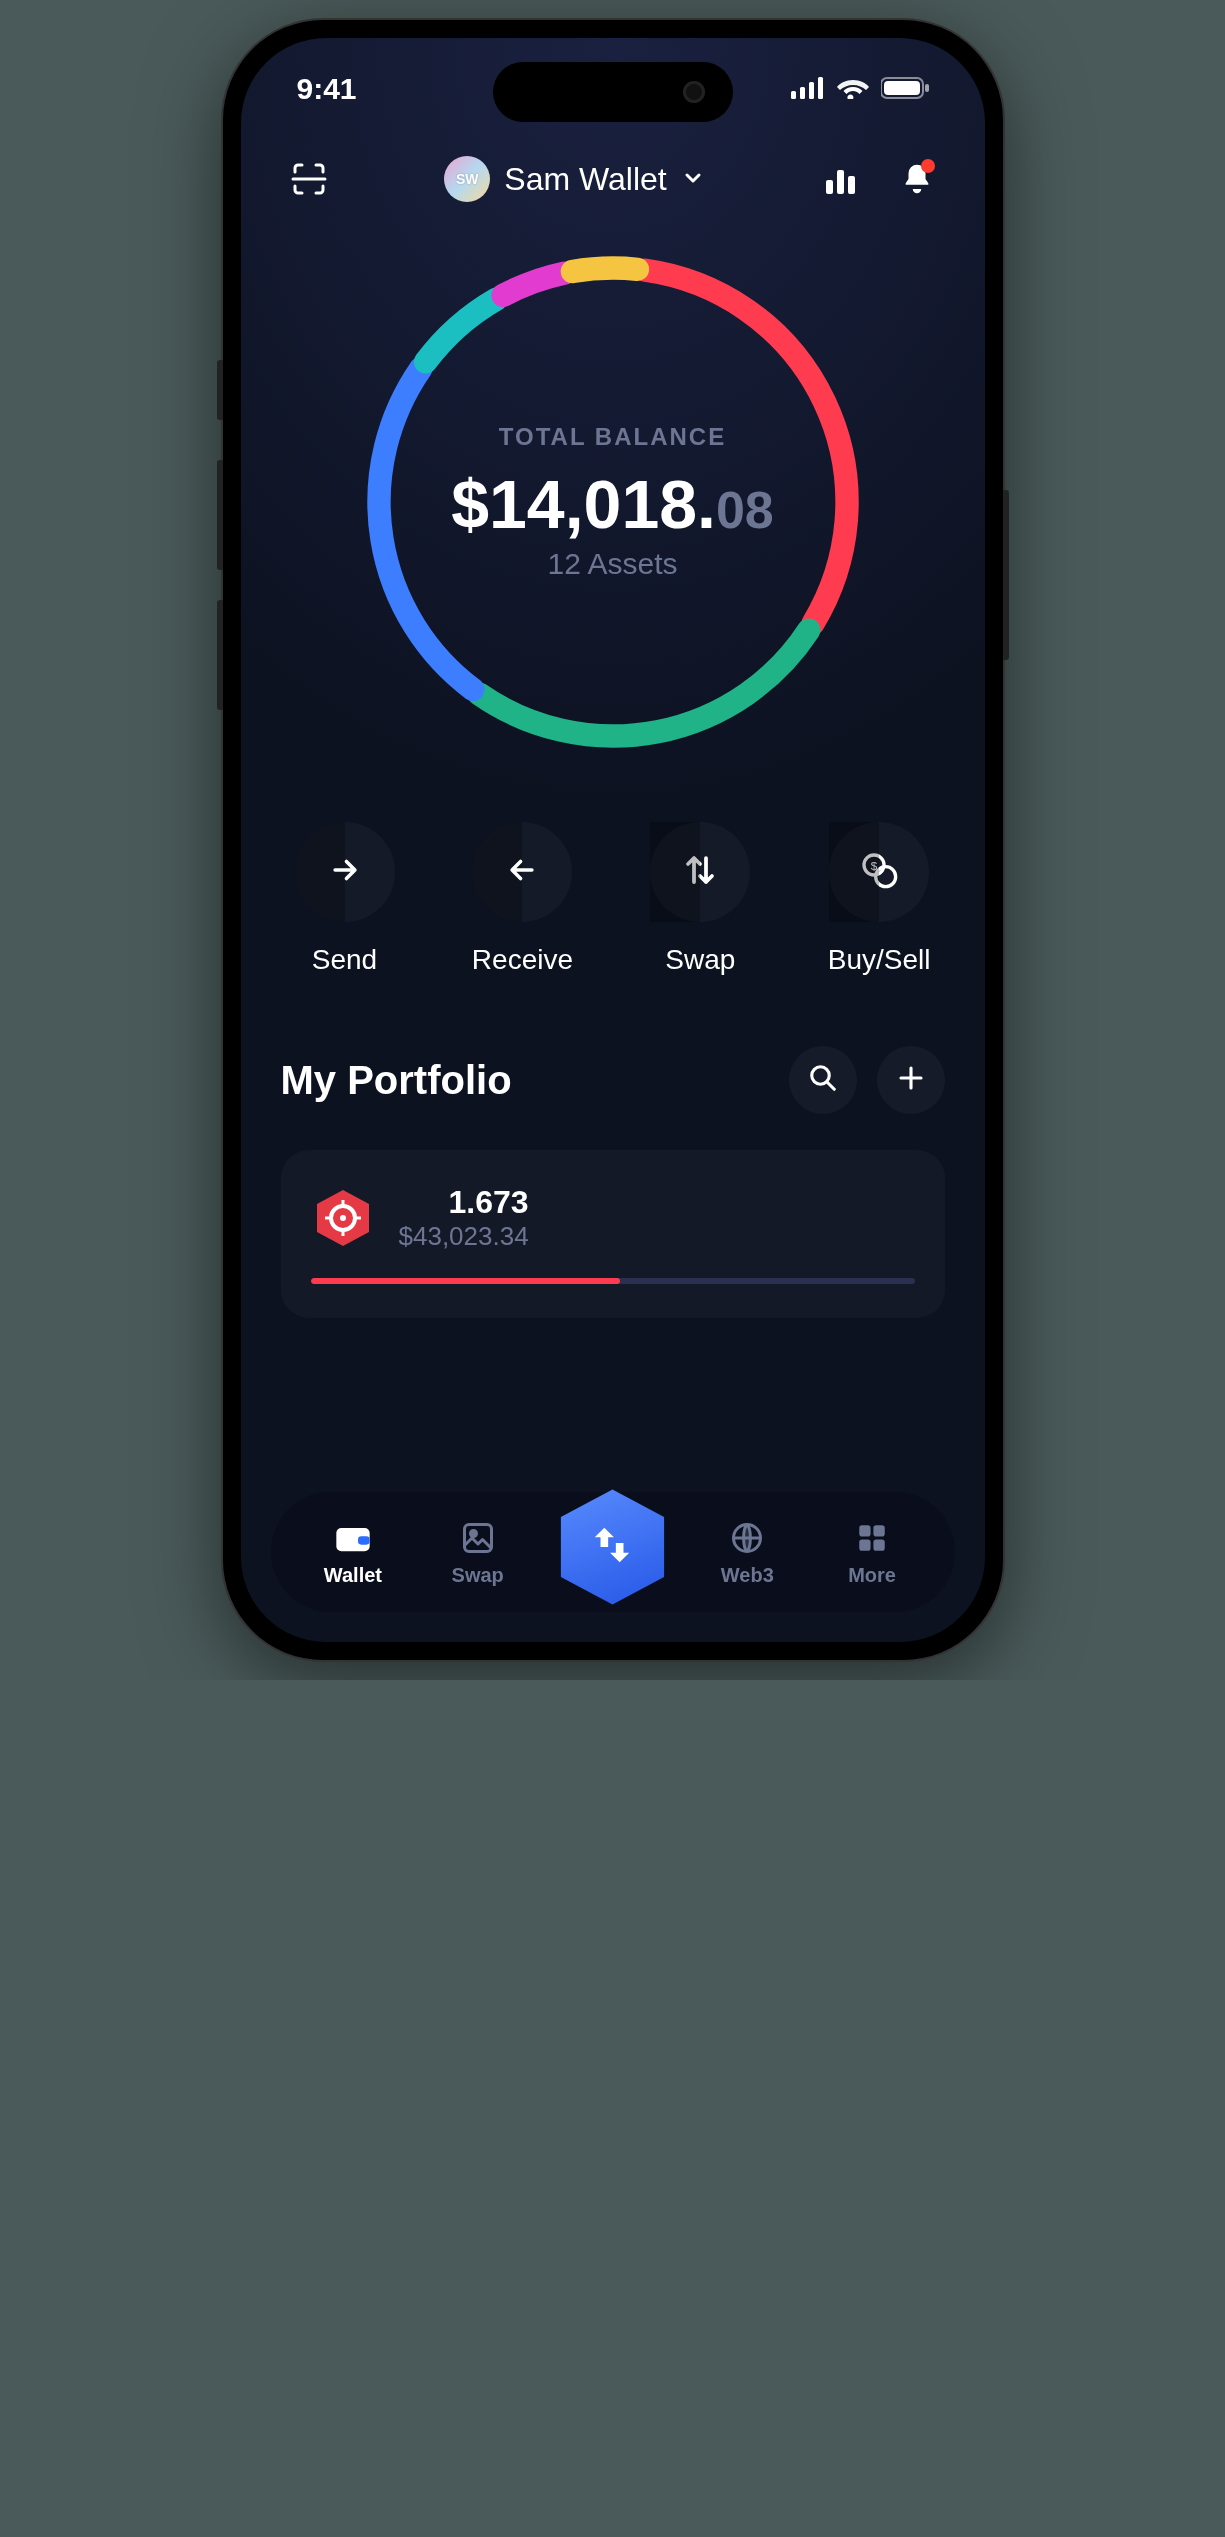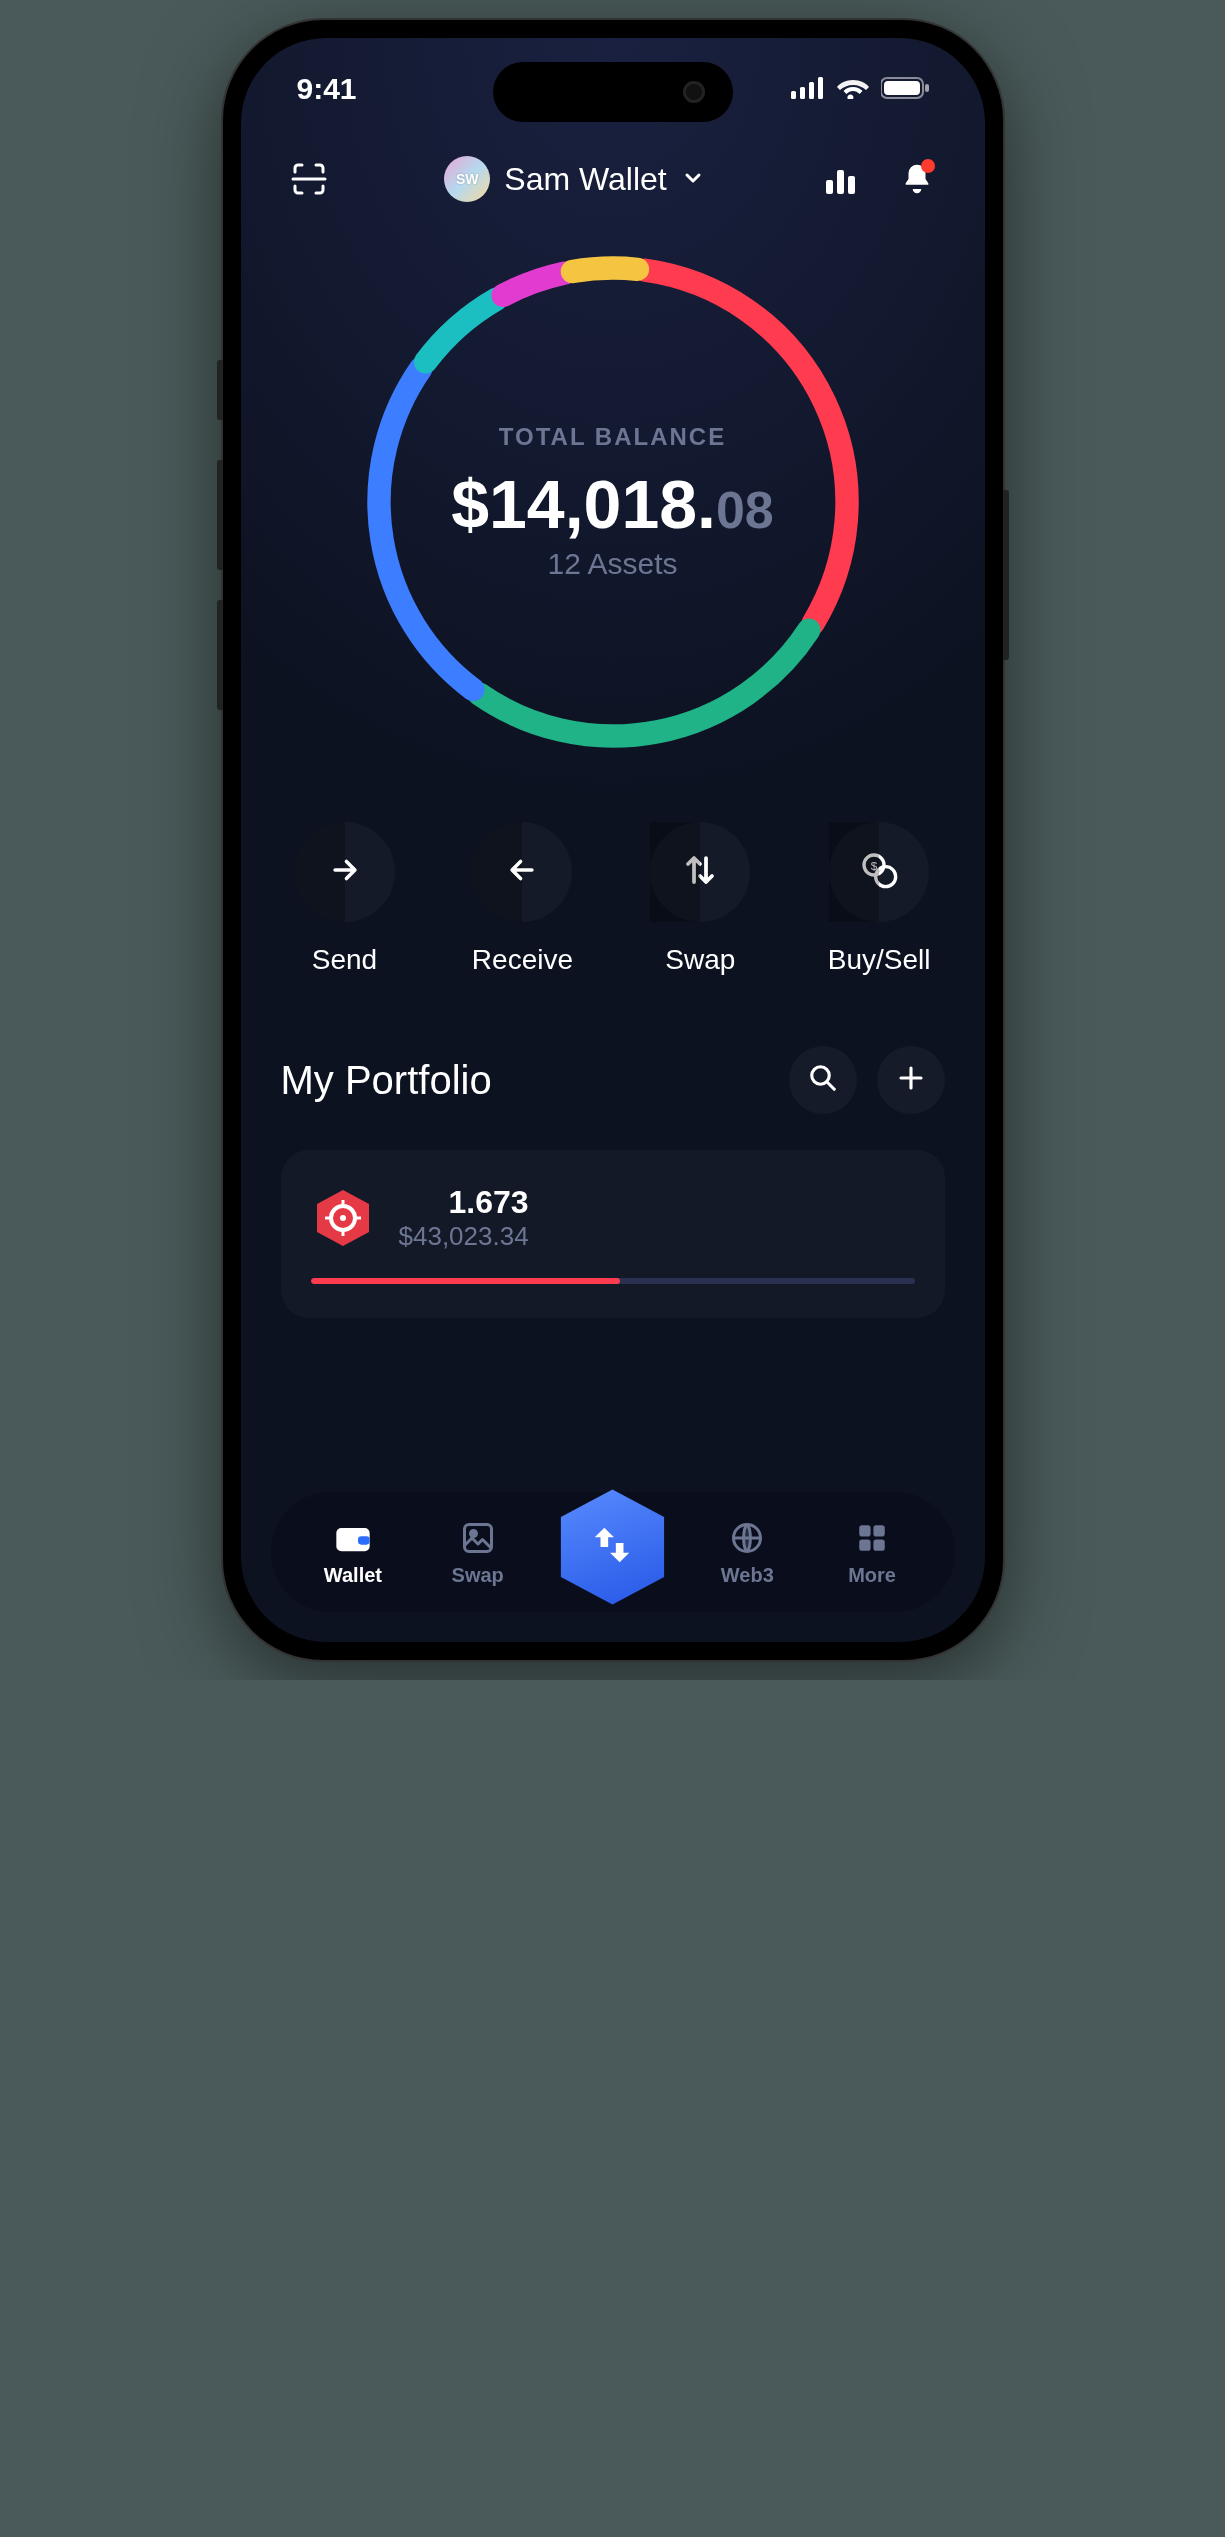--- a/index.html
+++ b/index.html
@@ -132,21 +132,21 @@
   }
   .action-label { font-size: 28px; font-weight: 500; }
 
   .portfolio {
     padding: 20px 40px;
   }
   .portfolio-header {
     display:flex; justify-content:space-between; align-items:center;
     margin-bottom: 36px;
   }
-  .portfolio-title { font-size: 40px; font-weight: 400; }
+  .portfolio-title { font-size: 40px; font-weight: 700; }
   .port-btns { display:flex; gap:20px; }
   .ghost-circ {
     width: 68px; height: 68px; border-radius: 50%;
     background: rgba(255,255,255,.04);
     display:flex; align-items:center; justify-content:center;
     cursor:pointer;
   }
 
   .asset-card {
     background: rgba(255,255,255,.03);

